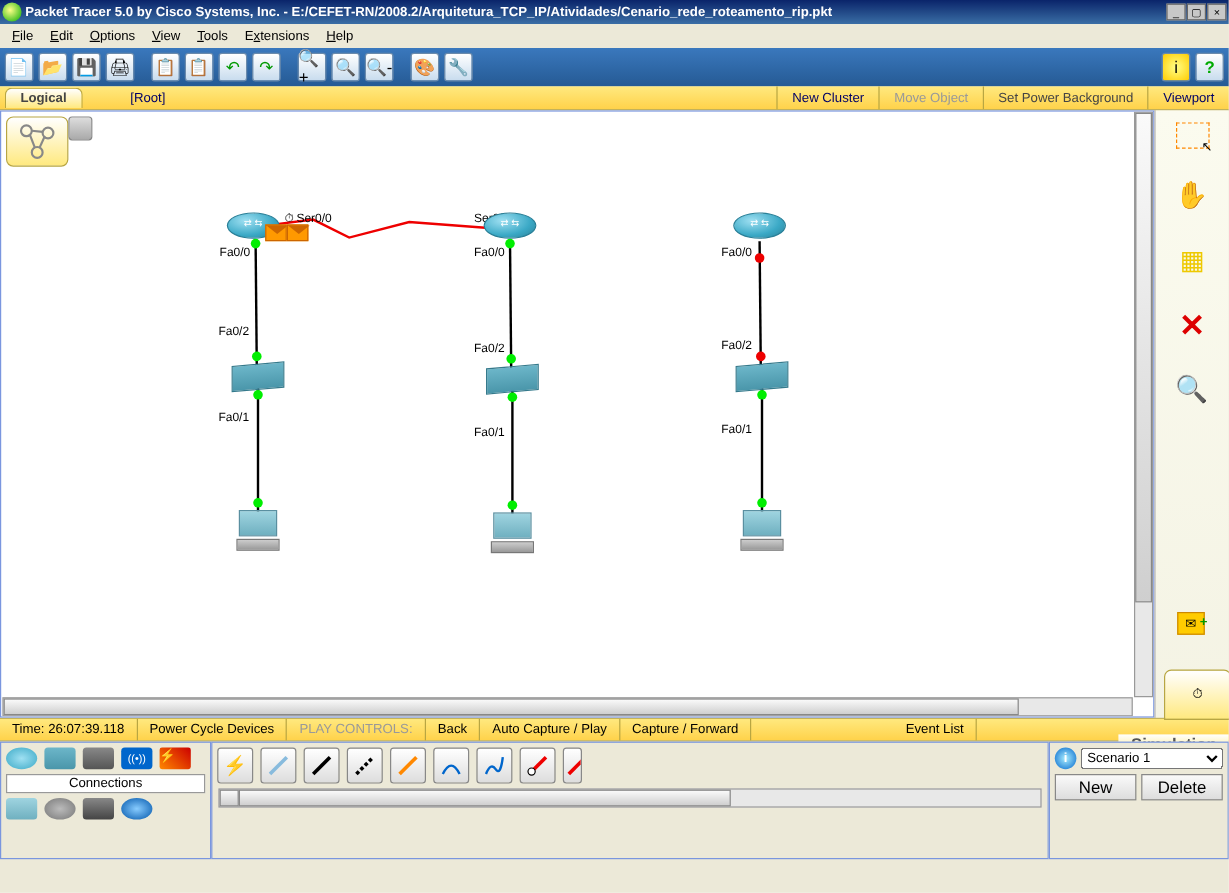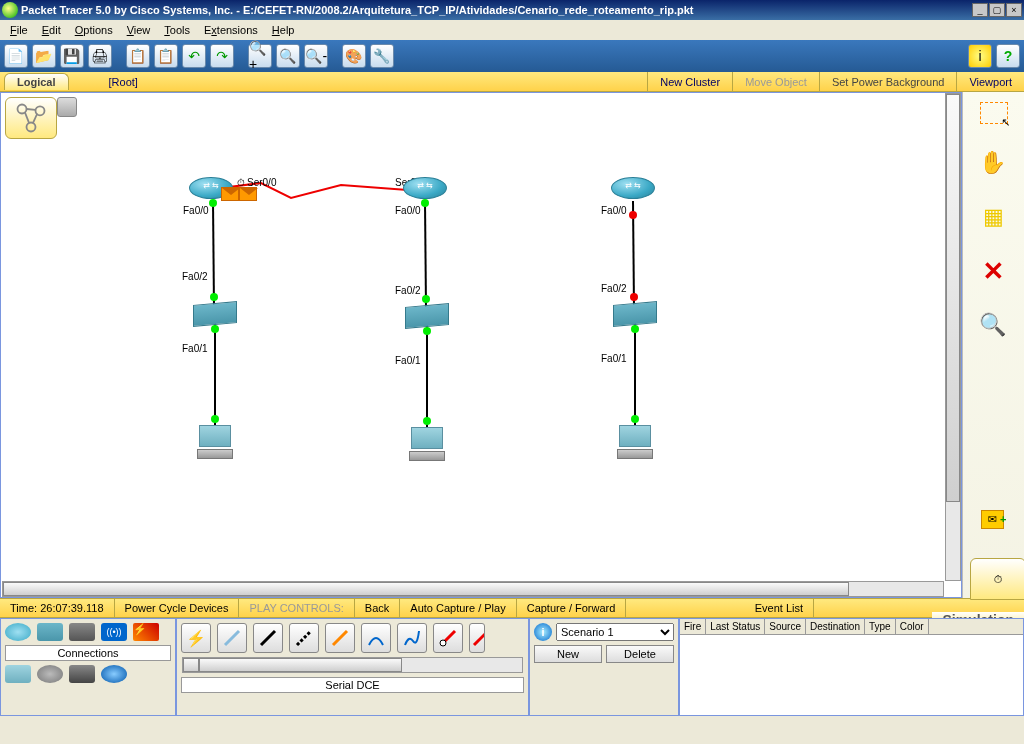--- a/index.html
+++ b/index.html
@@ -56,21 +56,21 @@
 .devicerow { display:flex; gap:6px; flex-wrap:wrap;}
 .devicerow .dicon { width: 26px; height: 18px; border-radius:3px;}
 .connlabel { border:1px solid #999; text-align:center; padding:1px; background:#fff;}
 .connpanel { flex:1; background:#ece9d8; border:1px solid #7a96df; padding:4px; display:flex; flex-direction:column;}
 .conntools { display:flex; gap:6px; }
 .ctool { width:30px; height:30px; background:linear-gradient(#fff,#ddd); border:1px solid #888; border-radius:3px; display:flex; align-items:center; justify-content:center; font-size:16px;}
 .scenpanel { width:150px; background:#ece9d8; border:1px solid #7a96df; padding:4px; display:flex; flex-direction:column; gap:4px;}
 .scenpanel .row { display:flex; gap:4px; }
 .scenpanel .info { width:18px; height:18px; background:radial-gradient(circle,#aef,#06c); border-radius:50%; color:#fff; display:flex; align-items:center; justify-content:center; font-weight:bold;}
 .scenpanel select { flex:1; font-size:11px;}
-.scenpanel button { flex:1; background:linear-gradient(#fafafa,#ddd); border:1px solid #888; padding:2px; font-size:11px;}
+.scenpanel button { flex:1; background:linear-gradient(#fafafa,#ddd); border:1px solid #888; padding:2px; font-size:14px;}
 .pdupanel { flex:1; background:#fff; border:1px solid #7a96df; }
 .pdupanel .hdr { display:flex; background:#ece9d8; border-bottom:1px solid #999;}
 .pdupanel .hdr div { padding:2px 4px; border-right:1px solid #999; font-size:10px;}
 
 
 .device { position:absolute; text-align:center; font-size:10px; }
 .router { width: 44px; height: 22px; border-radius: 50%; background: radial-gradient(ellipse at 35% 30%, #9fe0f2, #3ba9c6 60%, #2a7f97); border:1px solid #2a7f97;}
 .router::after { content:""; position:absolute; top:6px; left:10px; width:22px; height:10px; }
 .routerarrows { position:absolute; top:4px; left:50%; transform:translateX(-50%); display:flex; gap:2px; font-size:8px; color:#fff;}
 .switch { width: 44px; height: 22px; background: linear-gradient(#6cb6c9, #4a96aa); border:1px solid #357a8c; transform: skewY(-5deg);}
@@ -344,37 +344,26 @@
       <div class="ctool" style="width:16px; overflow:hidden;">
           <svg width="22" height="22">
             <line x1="4" y1="18" x2="18" y2="4" stroke="#e00" stroke-width="3"></line>
           </svg>
         </div>
     </div>
     <div class="scrollh" style="margin-top:4px;">
         <div style="width:16px; background:linear-gradient(#fafafa,#cfcfcf); border:1px solid #888;"></div>
         <div class="thumb" style="width:60%;"></div>
       </div>
-    <div class="connlabel" style="margin-top:4px;">Serial DCE</div>
   </div>
 
   <div class="scenpanel">
     <div class="row">
       <div class="info">i</div>
       <select><option>Scenario 1</option></select>
     </div>
     <div class="row">
       <button>New</button>
       <button>Delete</button>
     </div>
   </div>
 
-  <div class="pdupanel">
-    <div class="hdr">
-      <div>Fire</div>
-      <div>Last Status</div>
-      <div>Source</div>
-      <div>Destination</div>
-      <div>Type</div>
-      <div>Color</div>
-    </div>
-  </div>
 </div>
 
 </body></html>

